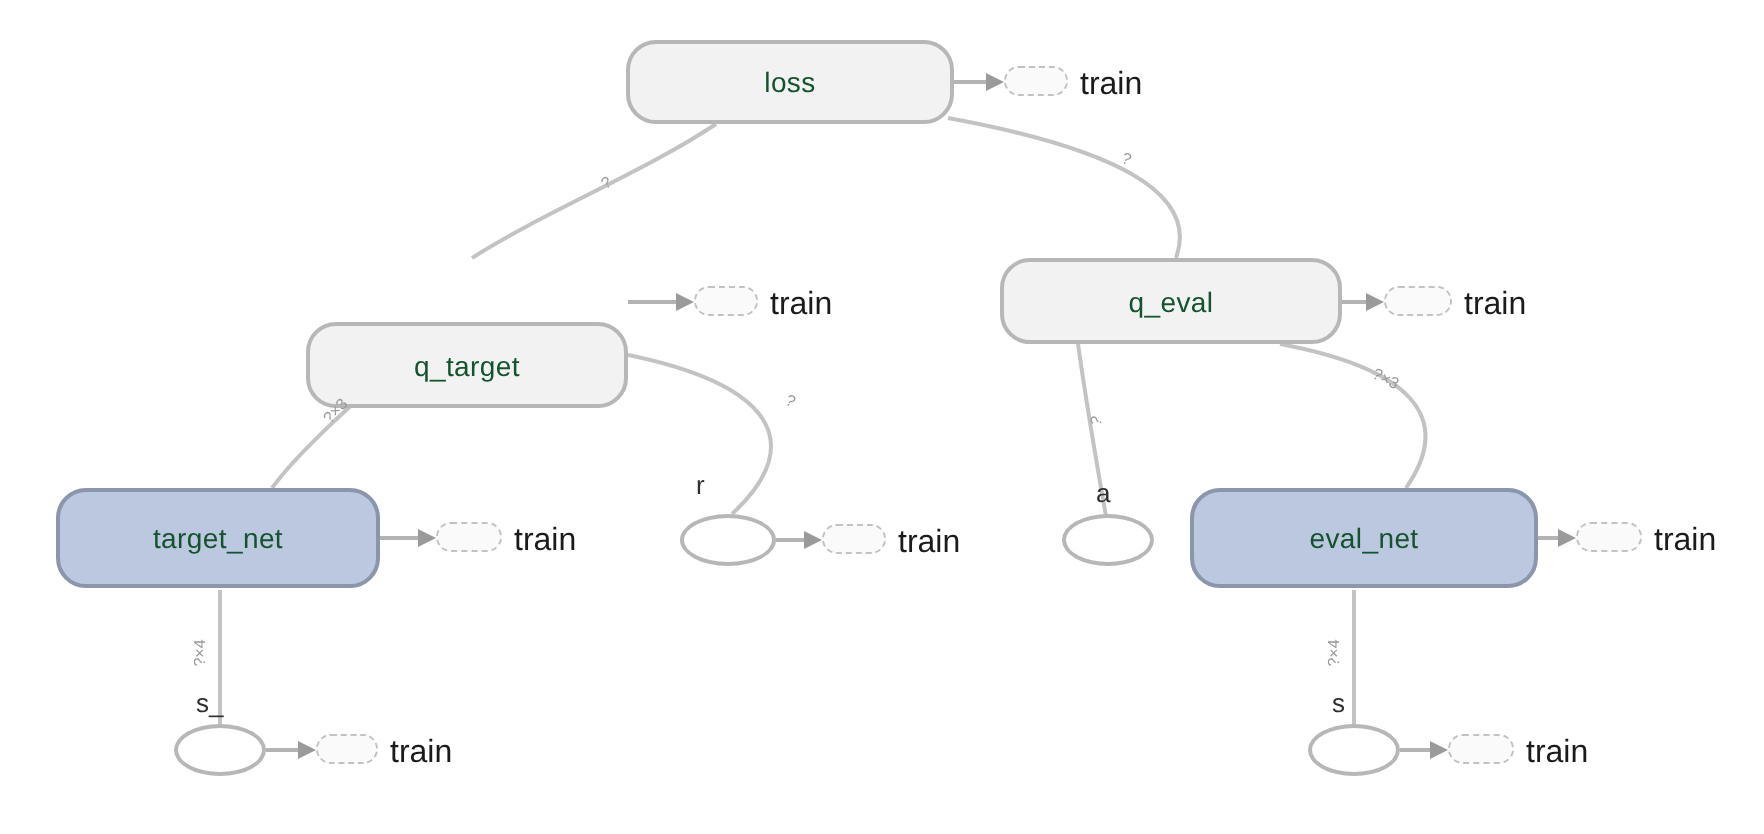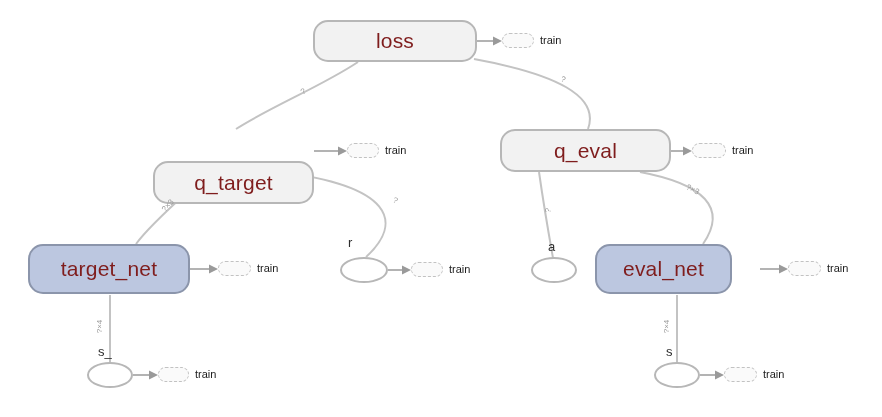--- a/index.html
+++ b/index.html
@@ -9,37 +9,37 @@
   }
   svg.edge-layer { position:absolute; left:0; top:0; width:882px; height:417px; }
 
   .node {
     position:absolute; box-sizing:border-box;
     display:flex; align-items:center; justify-content:center;
     border-radius:15px; cursor:pointer;
   }
   .node.gray  { background:#f2f2f2; border:2.5px solid #b7b7b7; }
   .node.blue  { background:#bcc7e0; border:2.5px solid #8b95ab; }
-  .node-label { font-size:21px; color:#7f1d1d; letter-spacing:0.2px; }
+  .node-label { font-size:14px; color:#14532d; letter-spacing:0.2px; }
 
   .oval {
     position:absolute; box-sizing:border-box; background:#ffffff;
     border:2.5px solid #b7b7b7; border-radius:50%; cursor:pointer;
   }
   .oval-label {
     position:absolute; font-size:13px; font-weight:500; color:#2e2e2e;
     white-space:nowrap;
   }
 
   .train-pill {
     position:absolute; box-sizing:border-box; width:33px; height:15px;
     background:#fafafa; border:1.5px dashed #c2c2c2; border-radius:8px;
   }
   .train-label {
-    position:absolute; font-size:11px; color:#1b1b1b; white-space:nowrap;
+    position:absolute; font-size:16px; color:#1b1b1b; white-space:nowrap;
   }
 
   .shape-label {
     position:absolute; font-size:8px; color:#9a9a9a; white-space:nowrap;
     transform-origin:center center;
   }
 </style>
 </head>
 <body>
 
@@ -95,21 +95,21 @@
   </div>
   <div class="node gray" style="left:153px; top:129px; width:161px; height:43px;margin-top:32px;">
     <span class="node-label">q_target</span>
   </div>
   <div class="node gray" style="left:500px; top:129px; width:171px; height:43px;">
     <span class="node-label">q_eval</span>
   </div>
   <div class="node blue" style="left:28px; top:244px; width:162px; height:50px;">
     <span class="node-label">target_net</span>
   </div>
-  <div class="node blue" style="left:595px; top:244px; width:137px; height:50px;">
+  <div class="node blue" style="left:595px; top:244px; width:174px; height:50px;">
     <span class="node-label">eval_net</span>
   </div>
 
   <div class="oval" style="left:340px; top:257px; width:48px; height:26px;"></div>
   <span class="oval-label" style="left:348px; top:235px;">r</span>
 
   <div class="oval" style="left:531px; top:257px; width:46px; height:26px;"></div>
   <span class="oval-label" style="left:548px; top:239px;">a</span>
 
   <div class="oval" style="left:87px; top:362px; width:46px; height:26px;"></div>

